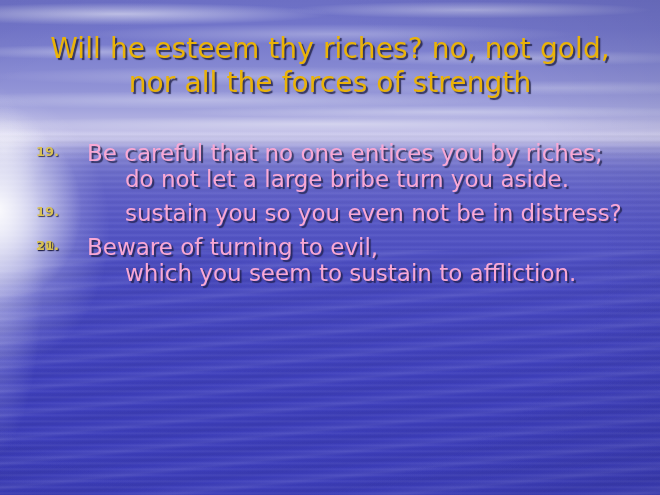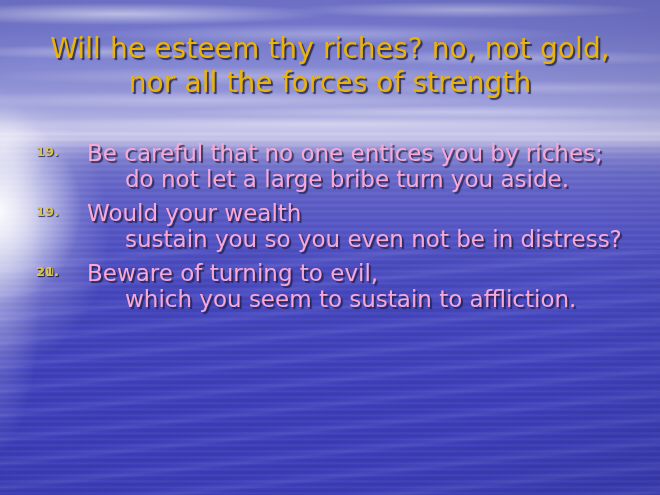--- a/index.html
+++ b/index.html
@@ -167,21 +167,20 @@
         <div class="verse">
           <div class="verse-num">19.</div>
           <div class="verse-lines">
             <span class="vline l0">Be careful that no one entices you by riches;</span>
             <span class="vline l1">do not let a large bribe turn you aside.</span>
           </div>
         </div>
         <div class="verse">
           <div class="verse-num">19.</div>
           <div class="verse-lines">
-            <span class="vline l0">Would your wealth</span>
             <span class="vline l1">sustain you so you even not be in distress?</span>
           </div>
         </div>
         <div class="verse">
           <div class="verse-num">30.</div>
           <div class="verse-lines">
           </div>
         </div>
         <div class="verse">
           <div class="verse-num">21.</div>

